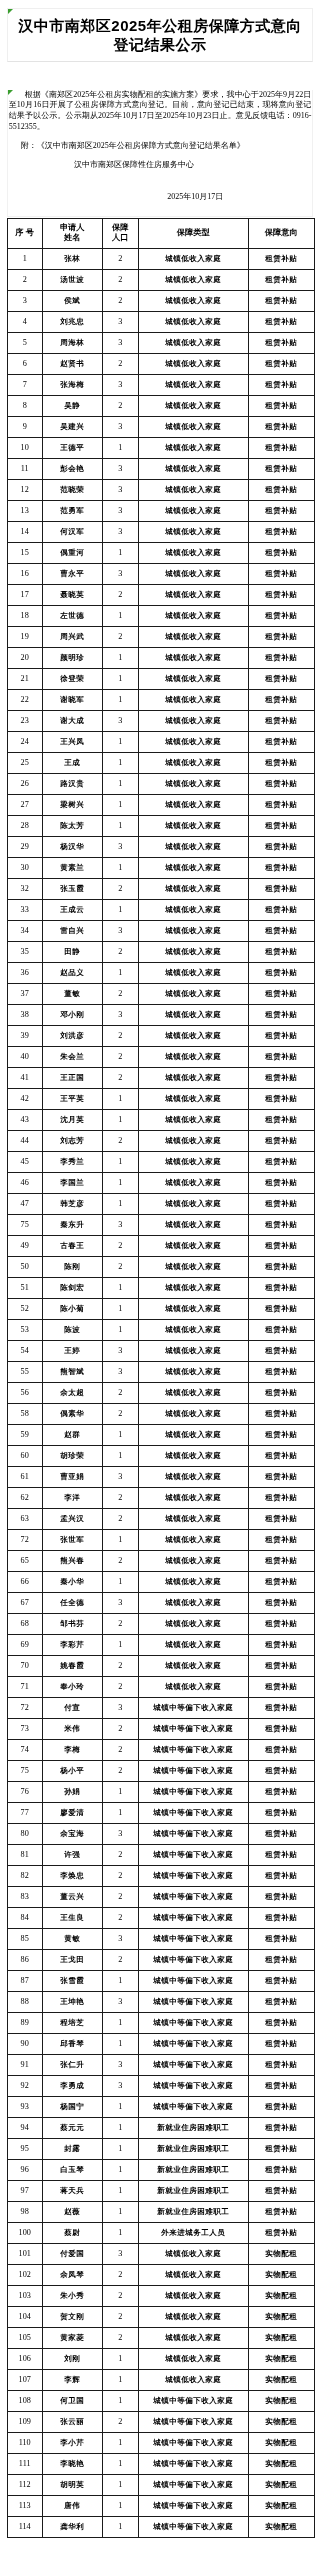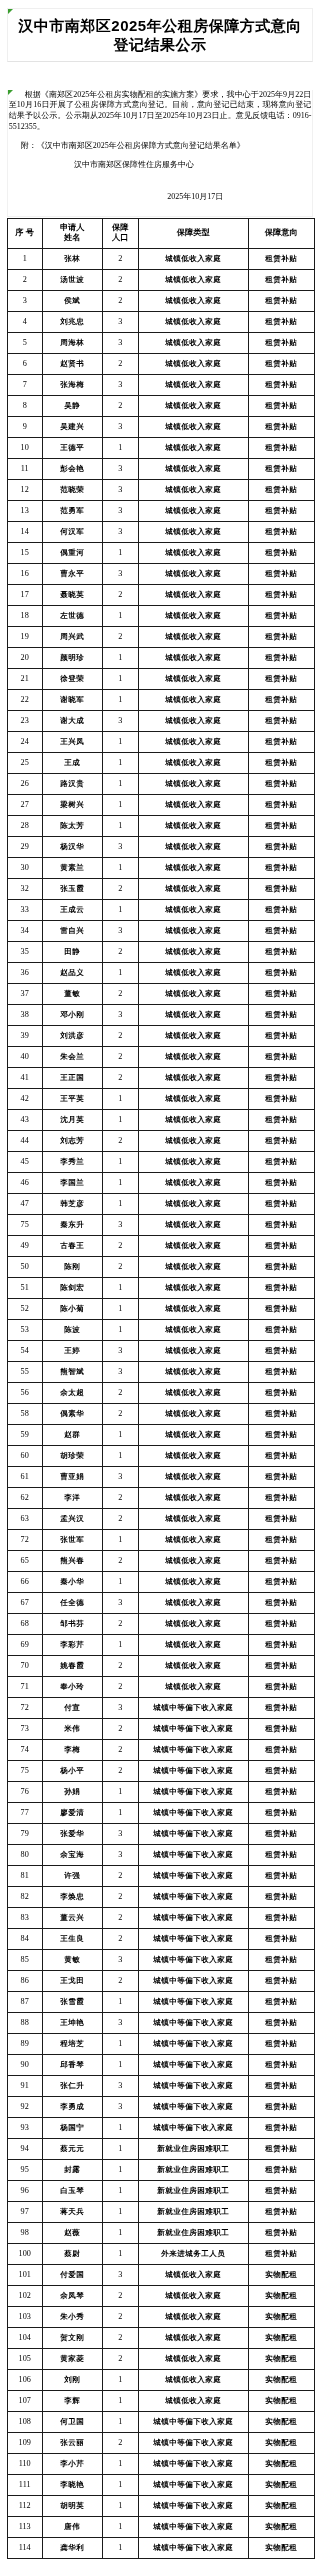--- a/index.html
+++ b/index.html
@@ -621,27 +621,20 @@
         <td class="c4">租赁补贴</td>
       </tr>
       <tr>
         <td class="c0">77</td>
         <td class="c1">廖爱清</td>
         <td class="c2">1</td>
         <td class="c3">城镇中等偏下收入家庭</td>
         <td class="c4">租赁补贴</td>
       </tr>
       <tr>
-        <td class="c0">79</td>
-        <td class="c1">张爱华</td>
-        <td class="c2">3</td>
-        <td class="c3">城镇中等偏下收入家庭</td>
-        <td class="c4">租赁补贴</td>
-      </tr>
-      <tr>
         <td class="c0">80</td>
         <td class="c1">余宝海</td>
         <td class="c2">3</td>
         <td class="c3">城镇中等偏下收入家庭</td>
         <td class="c4">租赁补贴</td>
       </tr>
       <tr>
         <td class="c0">81</td>
         <td class="c1">许强</td>
         <td class="c2">2</td>

